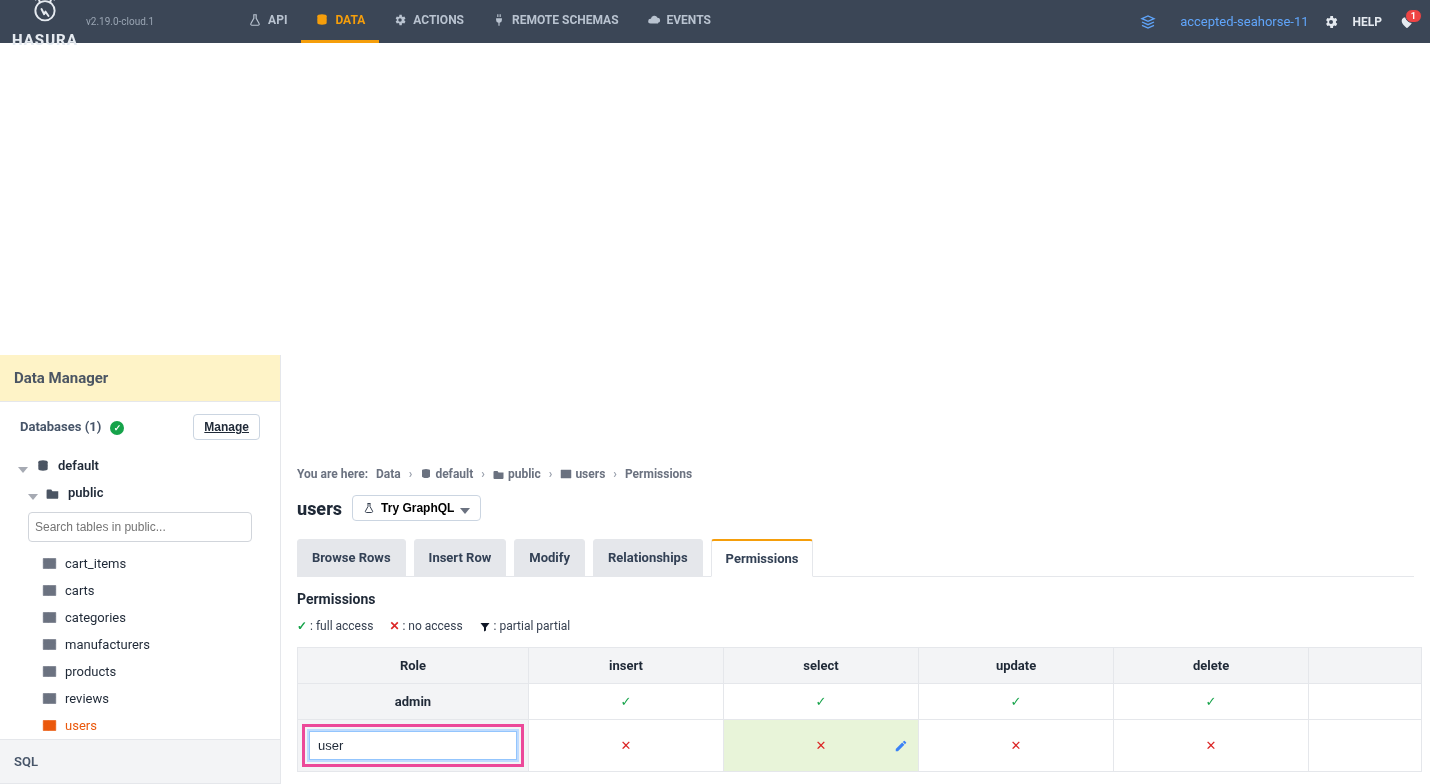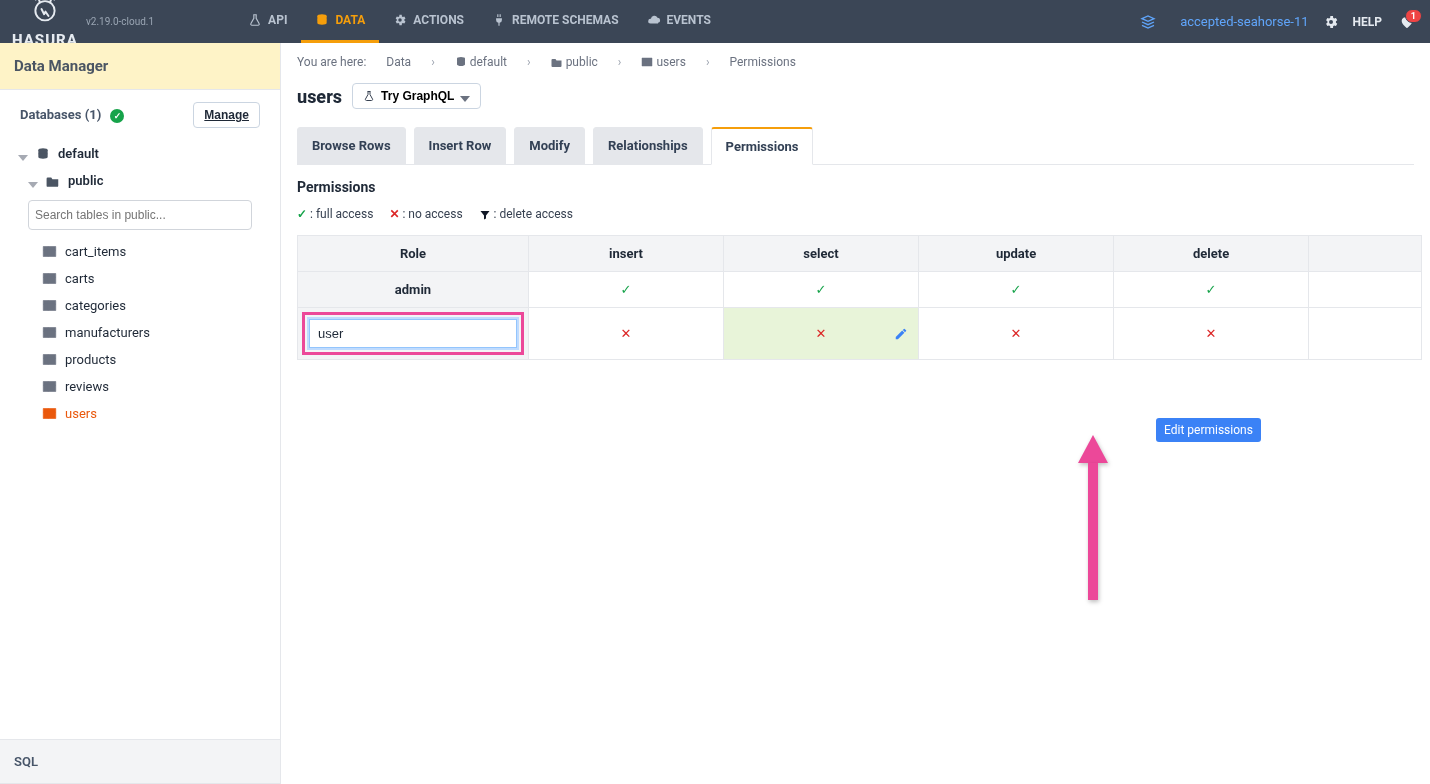--- a/index.html
+++ b/index.html
@@ -13,42 +13,42 @@
 .nav-tabs { display: flex; margin-left: 80px; }
 .nav-tab { display: flex; align-items: center; gap: 6px; padding: 0 14px; height: 43px; font-weight: 700; font-size: 12px; color: #b9c3d0; cursor: pointer; border-bottom: 3px solid transparent; }
 .nav-tab.active { color: #f59e0b; border-bottom-color: #f59e0b; }
 .nav-right { margin-left: auto; display: flex; align-items: center; gap: 14px; }
 .proj-link { display: flex; align-items: center; gap: 24px; color: #60a5fa; font-size: 13px; }
 .help { font-weight: 700; font-size: 12px; color: #e5eaf0; }
 .notif { position: relative; width: 22px; height: 22px; display: flex; align-items: center; justify-content: center; }
 .notif-badge { position: absolute; top: -2px; right: -4px; background: #ef4444; color: #fff; border-radius: 8px; font-size: 9px; font-weight: 700; padding: 1px 5px; border: 1px solid #3b4656; }
 
 
-.layout { display: flex; height: calc(784px - 43px); }
+.layout { display: flex; height: calc(784px - 43px); align-items: flex-end; }
 .sidebar { width: 281px; border-right: 1px solid #e5e7eb; background: #fff; display: flex; flex-direction: column; }
 .sb-header { background: #fef3c7; padding: 14px 14px; font-weight: 700; font-size: 15px; border-bottom: 1px solid #e5e7eb; color: #4b5563; }
 .sb-row { display: flex; align-items: center; justify-content: space-between; padding: 12px 20px; font-weight: 700; color: #475569; }
 .sb-row .chk { width: 14px; height: 14px; border-radius: 50%; background: #16a34a; display: inline-flex; align-items: center; justify-content: center; color: #fff; font-size: 9px; margin-left: 6px; }
 .btn-manage { background: #fff; border: 1px solid #cbd5e1; border-radius: 4px; padding: 5px 10px; font-weight: 700; font-size: 12px; cursor: pointer; color:#1f2937;text-decoration:underline; }
 .tree-item { display: flex; align-items: center; gap: 8px; padding: 6px 18px; color: #1f2937; cursor: pointer; font-size: 13px; font-weight: 600; }
 .tree-item .chev { opacity: .6; }
 .caret-icon { width:10px; height:10px; display:inline-block; }
 .caret-icon::before { content:''; display:inline-block; width:0; height:0; border-left:5px solid transparent; border-right:5px solid transparent; border-top:6px solid #6b7280; }
 .tree-item.l2 { padding-left: 28px; }
 .tree-item.l3 { padding-left: 42px; font-weight: 400; }
 .input-search { margin: 6px 28px 8px 28px; border: 1px solid #d1d5db; border-radius: 4px; padding: 7px 6px; font-size: 12px; color: #6b7280; width: calc(100% - 56px); }
 .tbl-icon { width: 15px; height: 13px; display: inline-block; }
 .tree-item.l3.active { color: #ea580c; }
 .tree-item.l3.active .tbl-icon path { stroke: #ea580c; fill: #ea580c; }
 .sb-bottom { margin-top: auto; }
 .sql-link { display: block; padding: 14px; border-top: 1px solid #e5e7eb; background: #f3f4f6; color: #475569; font-weight: 600; border-bottom: 1px solid #e5e7eb; }
 
 
 .main { flex: 1; padding: 12px 16px; overflow: auto; position: relative; }
-.breadcrumb { font-size: 12px; color: #6b7280; display: flex; align-items: center; gap: 20px; flex-wrap: wrap; }
+.breadcrumb { font-size: 12px; color: #6b7280; display: flex; align-items: center; gap: 8px; flex-wrap: wrap; font-weight: bold; }
 .breadcrumb .sep { color: #9ca3af; }
 .bc-icon { width: 12px; height: 12px; display: inline-block; vertical-align: -2px; }
 .title-row { display: flex; align-items: center; gap: 10px; margin-top: 14px; }
 .tbl-title { font-weight: 800; font-size: 18px; color: #1f2937; }
 .btn-try { border: 1px solid #cbd5e1; background: #fff; border-radius: 4px; padding: 5px 10px; font-size: 12px; font-weight: 600; display: flex; align-items: center; gap: 6px; cursor: pointer; }
 
 .tabs { display: flex; gap: 8px; margin-top: 18px; }
 .tab { padding: 10px 14px; background: #e5e7eb; color: #334155; font-weight: 700; font-size: 13px; border: 1px solid #e5e7eb; border-radius: 3px 3px 0 0; cursor: pointer; }
 .tab.active { background: #fff; border: 1px solid #e5e7eb; border-top: 2px solid #f59e0b; border-bottom: 1px solid #fff; }
 
@@ -275,21 +275,21 @@
 
     <div class="sect-title">Permissions</div>
 
     <div class="legend">
       <span><span class="green">✓</span> <span>: full access</span></span>
       <span><span class="red">✕</span> <span>: no access</span></span>
       <span>
         <svg class="filt" viewBox="0 0 24 24" fill="#111827">
             <path d="M3 4h18l-7 9v6l-4 2v-8z"></path>
           </svg>
-        <span>: delete access</span>
+        <span>: partial partial</span>
       </span>
     </div>
 
     <table class="perm-table">
       <thead>
         <tr>
           <th class="col-role">Role</th>
           <th class="col-act">insert</th>
           <th class="col-act">select</th>
           <th class="col-act">update</th>

